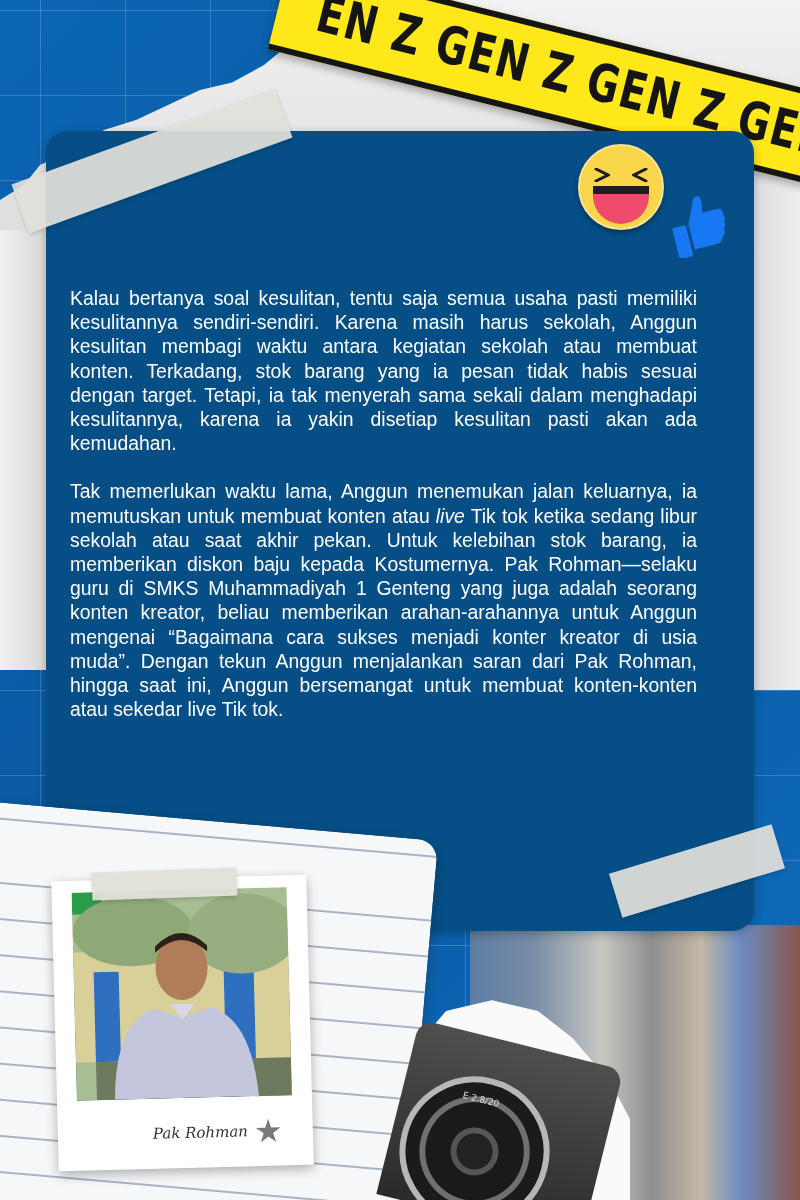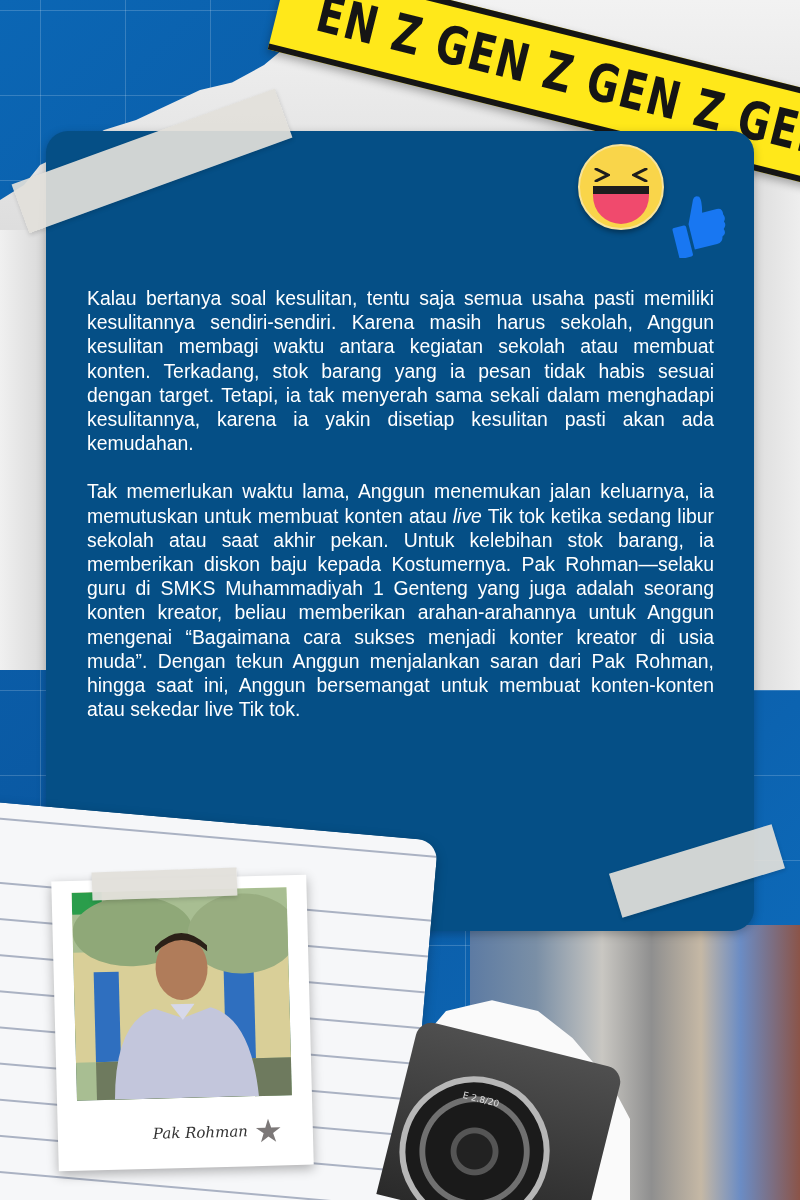--- a/index.html
+++ b/index.html
@@ -30,21 +30,21 @@
 
   .main-card { position:absolute; left:46px; top:131px; width:708px; height:800px; background:#054f86; border-radius:22px; box-shadow:0 3px 10px rgba(0,0,0,0.25); }
 
   .emoji-laugh { position:absolute; left:578px; top:144px; width:82px; height:82px; border-radius:50%; background:#f9d54a; border:2px solid #f7e39b; box-shadow:0 3px 5px rgba(0,0,0,0.35); }
   .emoji-laugh .eye { position:absolute; top:22px; width:16px; height:14px; }
   .emoji-laugh .eye.l { left:14px; }
   .emoji-laugh .eye.r { right:14px; }
   .emoji-laugh .mouth { position:absolute; left:13px; top:40px; width:56px; height:30px; background:#f04a6d; border-radius:0 0 30px 30px; border-top:8px solid #1d1d1d; }
   .thumbs { position:absolute; left:668px; top:192px; width:60px; height:66px; }
 
-  .article { position:absolute; left:87px; top:286px; width:627px; color:#ffffff; font-size:19.4px; line-height:24.2px; text-align:justify; font-family:"Liberation Sans", sans-serif; }
+  .article { position:absolute; left:70px; top:286px; width:627px; color:#ffffff; font-size:19.4px; line-height:24.2px; text-align:justify; font-family:"Liberation Sans", sans-serif; }
   .article p { margin:0 0 24px 0; }
   .article em { font-style:italic; }
 
   .notepad { position:absolute; left:-30px; top:800px; width:470px; height:460px; background:#f6f7f9; border-radius:20px; transform:rotate(5deg); transform-origin:left top; box-shadow:0 4px 12px rgba(0,0,0,0.25);
     background-image: repeating-linear-gradient(180deg, transparent 0, transparent 34px, #aab2c3 34px, #aab2c3 36px);
     background-position: 0 45px; }
 
   .polaroid { position:absolute; left:55px; top:878px; width:255px; height:290px; background:#ffffff; transform:rotate(-1.5deg); box-shadow:0 4px 12px rgba(0,0,0,0.3); }
   .polaroid-photo { position:absolute; left:20px; top:12px; width:215px; height:208px; overflow:hidden;
     background:linear-gradient(180deg,#bcd0a0 0%,#9fb383 30%,#6c8f6a 55%,#5a7a5a 100%); }

